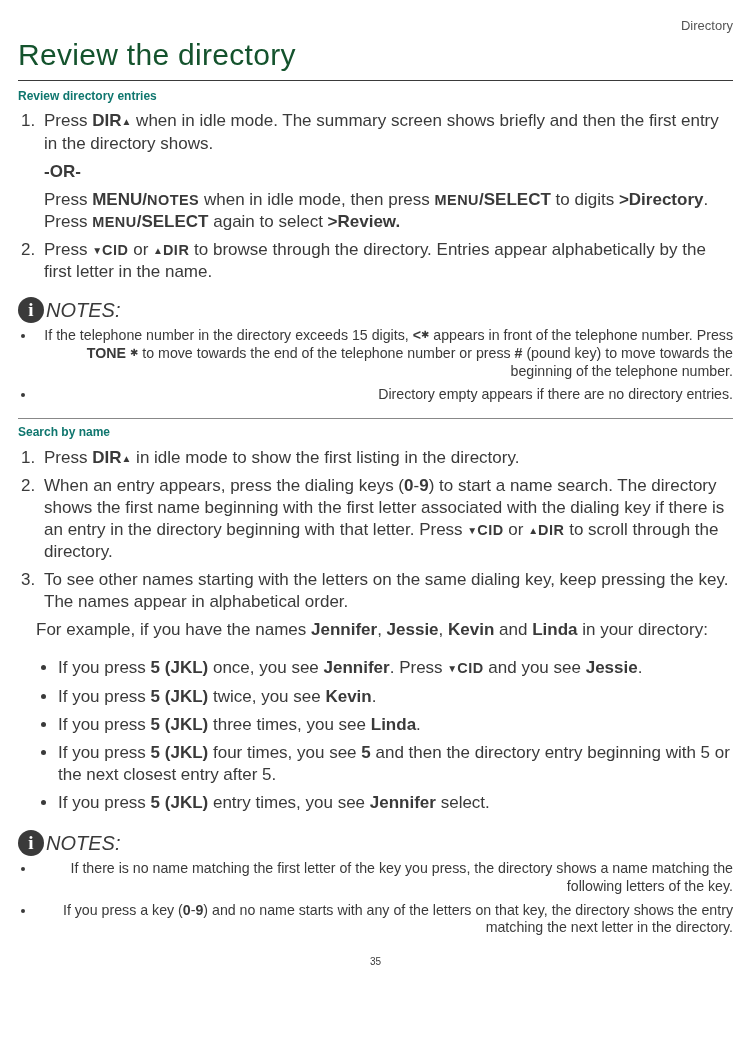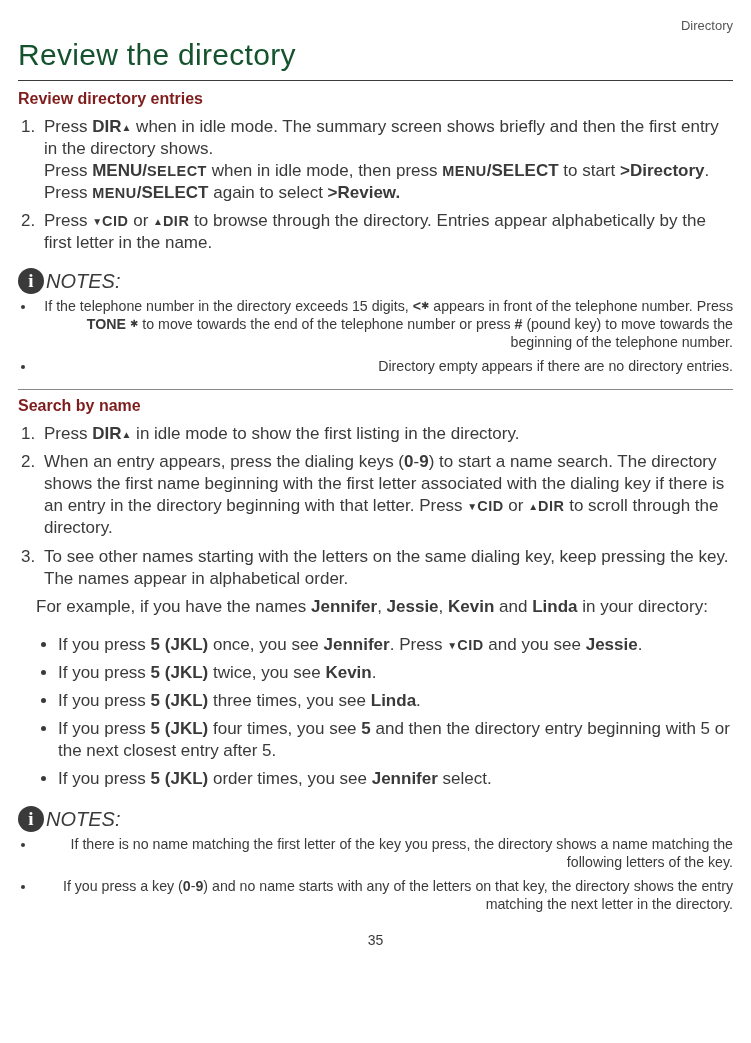--- a/index.html
+++ b/index.html
@@ -30,22 +30,22 @@
     border-top: 1.5px solid #3a3a3a;
     margin: 0 0 8px 0;
   }
   .sub-rule {
     border: none;
     border-top: 1px solid #888;
     margin: 0 0 6px 0;
   }
   .section-heading {
     font-weight: 700;
-    color: #7f1d1d;
-    font-size: 16px;
+    color: #0f766e;
+    font-size: 12px;
     margin: 4px 0 6px 0;
   }
   ol.main-list {
     margin: 0;
     padding-left: 22px;
   }
   ol.main-list > li {
     margin-bottom: 6px;
     padding-left: 4px;
   }
@@ -94,40 +94,41 @@
   }
   ul.example-list > li {
     margin-bottom: 6px;
   }
   b { font-weight: 700; }
   .arrow-up::before { content: "▲"; font-size: 10px; vertical-align: 1px;}
   .arrow-down::before { content: "▼"; font-size: 10px; vertical-align: 1px;}
   .star::before { content: "✱"; font-size: 10px; vertical-align: 2px;}
   .page-num {
     text-align: center;
-    font-size: 14px;
+    font-size: 10px;
     margin-top: 18px;
   }
   .example-intro { margin: 6px 0 6px 18px; }
   .smallcaps { font-size: 0.85em; letter-spacing: 0.5px; }
 </style>
 </head>
 <body>
 
 <div class="breadcrumb">Directory</div>
 <div class="page-title">Review the directory</div>
 <hr class="rule">
 
 <div class="section-heading">Review directory entries</div>
 
 <ol class="main-list">
   <li>
     <span>Press </span><b>DIR</b><span class="arrow-up"></span><span> when in idle mode. The summary screen shows briefly and then the first entry in the directory shows.</span>
+    <div class="or">-OR-</div>
     <div>
-      <span>Press </span><b><span>MENU/</span><span class="smallcaps">SELECT</span></b><span> when in idle mode, then press </span><b><span class="smallcaps">MENU</span><span>/SELECT</span></b><span> to start </span><b>&gt;Directory</b><span>. Press </span><b><span class="smallcaps">MENU</span><span>/SELECT</span></b><span> again to select </span><b>&gt;Review.</b>
+      <span>Press </span><b><span>MENU/</span><span class="smallcaps">NOTES</span></b><span> when in idle mode, then press </span><b><span class="smallcaps">MENU</span><span>/SELECT</span></b><span> to digits </span><b>&gt;Directory</b><span>. Press </span><b><span class="smallcaps">MENU</span><span>/SELECT</span></b><span> again to select </span><b>&gt;Review.</b>
     </div>
   </li>
   <li>
     <span>Press </span><span class="arrow-down"></span><b class="smallcaps">CID</b><span> or </span><span class="arrow-up"></span><b class="smallcaps">DIR</b><span> to browse through the directory. Entries appear alphabetically by the first letter in the name.</span>
   </li>
 </ol>
 
 <div class="notes-row">
   <span class="notes-icon">i</span>
   <span class="notes-label">NOTES:</span>
@@ -154,21 +155,21 @@
 
 <p class="example-intro">
   <span>For example, if you have the names </span><b>Jennifer</b>, <b>Jessie</b>, <b>Kevin</b> and <b>Linda</b><span> in your directory:</span>
 </p>
 
 <ul class="example-list">
   <li><span>If you press </span><b>5 (JKL)</b><span> once, you see </span><b>Jennifer</b><span>. Press </span><span class="arrow-down"></span><b class="smallcaps">CID</b><span> and you see </span><b>Jessie</b><span>.</span></li>
   <li><span>If you press </span><b>5 (JKL)</b><span> twice, you see </span><b>Kevin</b><span>.</span></li>
   <li><span>If you press </span><b>5 (JKL)</b><span> three times, you see </span><b>Linda</b><span>.</span></li>
   <li><span>If you press </span><b>5 (JKL)</b><span> four times, you see </span><b>5</b><span> and then the directory entry beginning with 5 or the next closest entry after 5.</span></li>
-  <li><span>If you press </span><b>5 (JKL)</b><span> order times, you see </span><b>Jennifer</b><span> select.</span></li>
+  <li><span>If you press </span><b>5 (JKL)</b><span> entry times, you see </span><b>Jennifer</b><span> select.</span></li>
 </ul>
 
 <div class="notes-row">
   <span class="notes-icon">i</span>
   <span class="notes-label">NOTES:</span>
 </div>
 <ul class="notes-list">
   <li>If there is no name matching the first letter of the key you press, the directory shows a name matching the following letters of the key.</li>
   <li>
     <span>If you press a key (</span><b>0</b><span>-</span><b>9</b><span>) and no name starts with any of the letters on that key, the directory shows the entry matching the next letter in the directory.</span>

